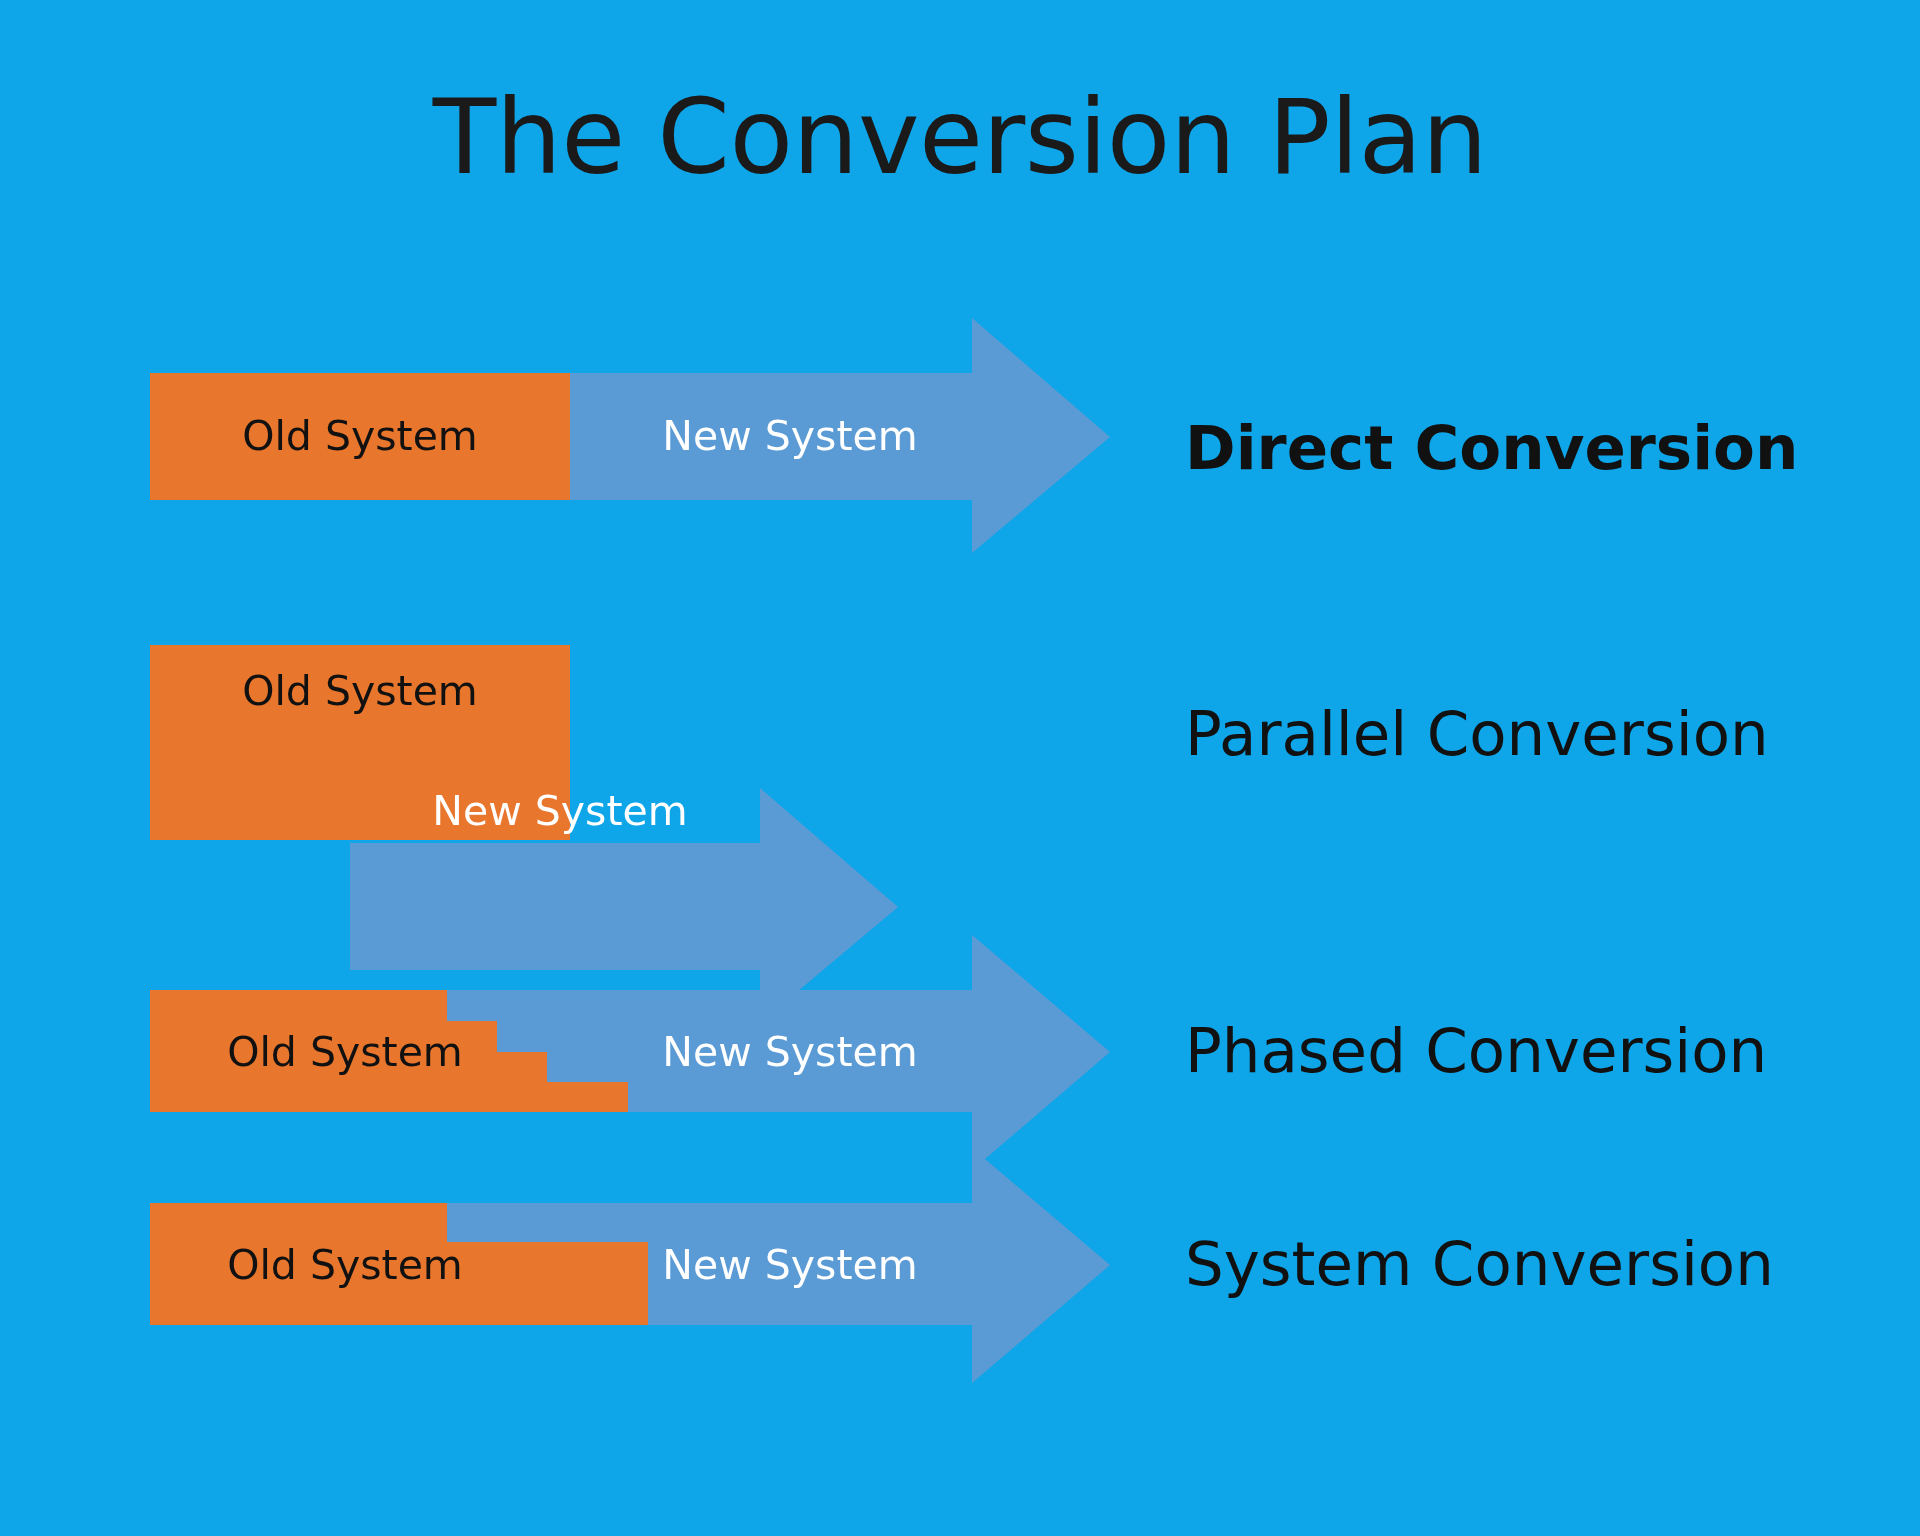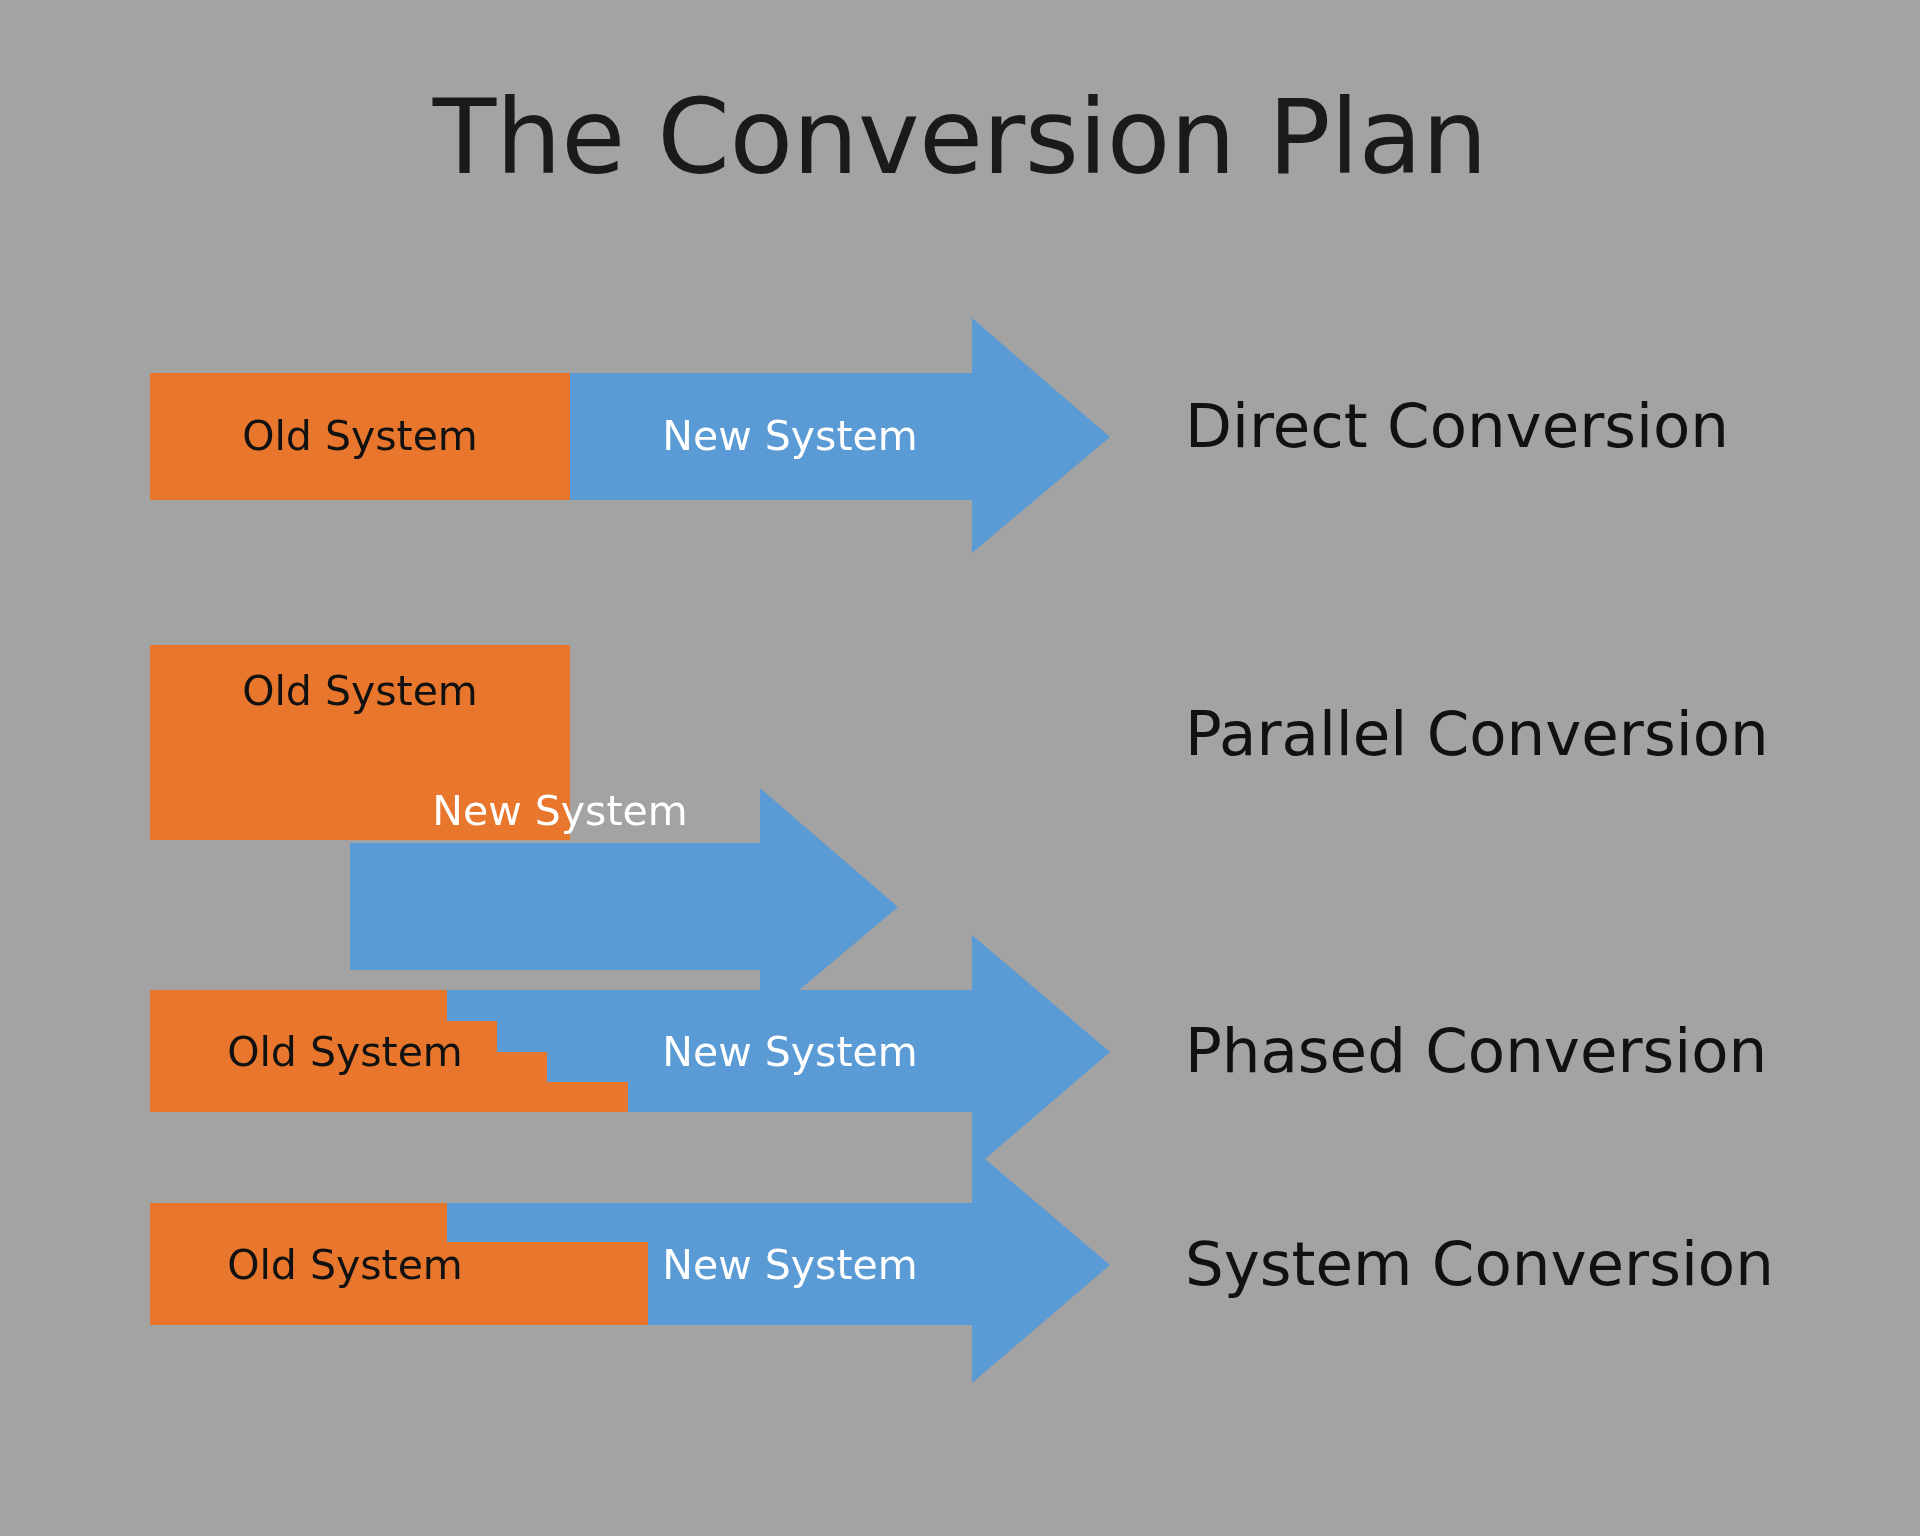--- a/index.html
+++ b/index.html
@@ -7,21 +7,21 @@
     padding: 0;
     background: #ffffff;
   }
   body {
     font-family: "Liberation Sans", sans-serif;
   }
   #stage {
     position: relative;
     width: 1920px;
     height: 1536px;
-    background: #a3a3a3;
+    background: #0ea5e9;
     overflow: hidden;
   }
   #title {
     position: absolute;
     left: 0;
     top: 78px;
     width: 1920px;
     text-align: center;
     font-size: 104px;
     font-weight: 400;
@@ -94,18 +94,18 @@
     <g>
 
       <polygon points="150,1203 972,1203 972,1148 1110,1265 972,1383 972,1325 150,1325" fill="#5B9BD5"></polygon>
 
       <polygon points="150,1203 447,1203 447,1242 648,1242 648,1325 150,1325" fill="#E8762C"></polygon>
       <text class="seg-label dark" x="345" y="1279" text-anchor="middle">Old System</text>
       <text class="seg-label light" x="790" y="1279" text-anchor="middle">New System</text>
     </g>
   </svg>
 
-  <div class="row-label" style="left:1185px; top:395px;">Direct Conversion</div>
+  <div class="row-label" style="left:1185px; top:417px;font-weight:bold;">Direct Conversion</div>
   <div class="row-label" style="left:1185px; top:1020px;">Phased Conversion</div>
   <div class="row-label" style="left:1185px; top:703px;">Parallel Conversion</div>
   <div class="row-label" style="left:1185px; top:1233px;">System Conversion</div>
 
 </div>
 
 </body></html>

